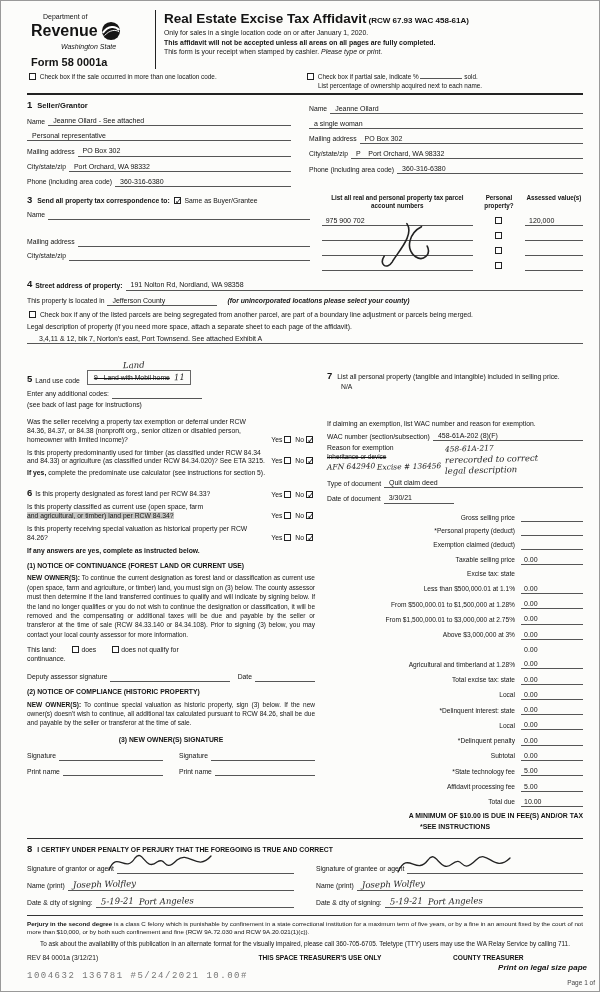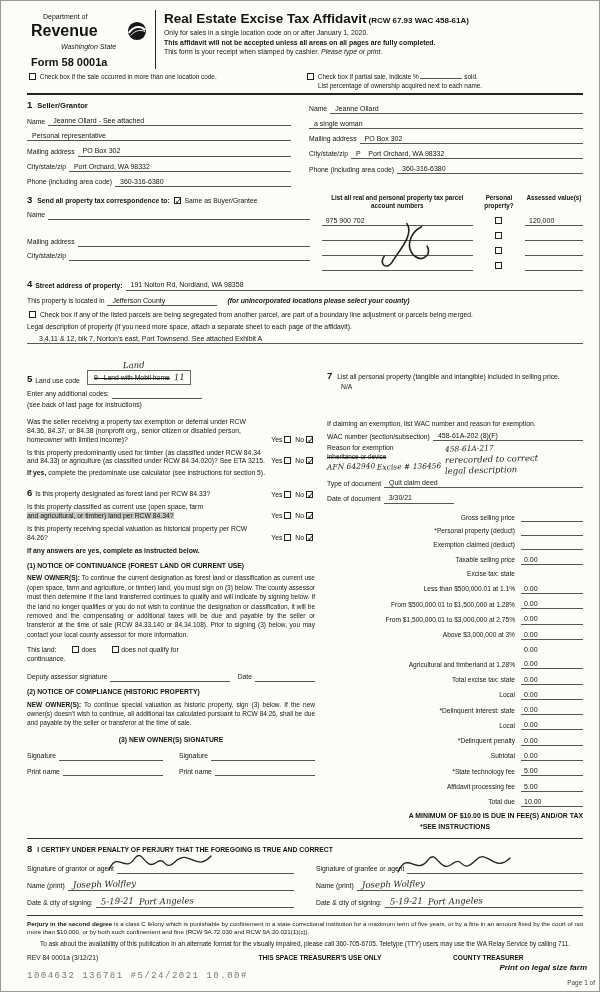--- a/index.html
+++ b/index.html
@@ -7,21 +7,21 @@
   .page{width:600px;height:992px;margin:0 auto;background:#fcfcfa;border:1px solid #999;color:#141414;
         font-family:"Liberation Sans","DejaVu Sans",sans-serif;font-size:6.8px;line-height:1.3;
         position:relative;padding:9px 16px 0 26px;overflow:hidden;}
   .row{display:flex;}
   .b{font-weight:700;}
   .i{font-style:italic;}
   
   .hdr{gap:8px;}
   .logo-col{width:120px;flex:none;padding-top:2px;}
   .dept{font-size:7px;padding-left:16px;}
-  .rev-row{display:flex;align-items:center;gap:3px;padding-left:4px;justify-content:space-between;}
+  .rev-row{display:flex;align-items:center;gap:3px;padding-left:4px;}
   .revenue{font-size:16px;font-weight:700;}
   .wa{font-size:7px;font-style:italic;padding-left:34px;}
   .form-num{font-size:11px;font-weight:700;margin-top:4px;padding-left:4px;}
   .title-col{border-left:1.5px solid #222;padding-left:8px;flex:1;}
   .title{font-size:13.5px;font-weight:700;}
   .rcw{font-size:8px;font-weight:700;}
   .note{font-size:6.9px;margin-top:1px;}
   
   .cb{display:inline-block;width:7px;height:7px;border:1px solid #222;background:#fff;vertical-align:-1px;
       font-size:9px;line-height:6px;text-align:center;margin:0 2px;overflow:visible;font-weight:700;}
@@ -551,16 +551,16 @@
   <div class="perjury">
     <span class="b">Perjury in the second degree</span><span> is a class C felony which is punishable by confinement in a state correctional institution for a maximum term of five years, or by a fine in an amount fixed by the court of not more than $10,000, or by both such confinement and fine (RCW 9A.72.030 and RCW 9A.20.021(1)(c)).</span>
   </div>
   <div class="access">To ask about the availability of this publication in an alternate format for the visually impaired, please call 360-705-6705. Teletype (TTY) users may use the WA Relay Service by calling 711.</div>
   <div class="footrow">
     <span class="fl">REV 84 0001a (3/12/21)</span>
     <span class="fc">THIS SPACE TREASURER'S USE ONLY</span>
     <span class="fr">COUNTY TREASURER</span>
   </div>
   <div class="stamp">1004632 136781 #5/24/2021 10.00#</div>
-  <div class="printnote">Print on legal size farm</div>
+  <div class="printnote">Print on legal size pape</div>
   <div class="pageno">Page 1 of</div>
 
 </div>
 
 </body></html>

